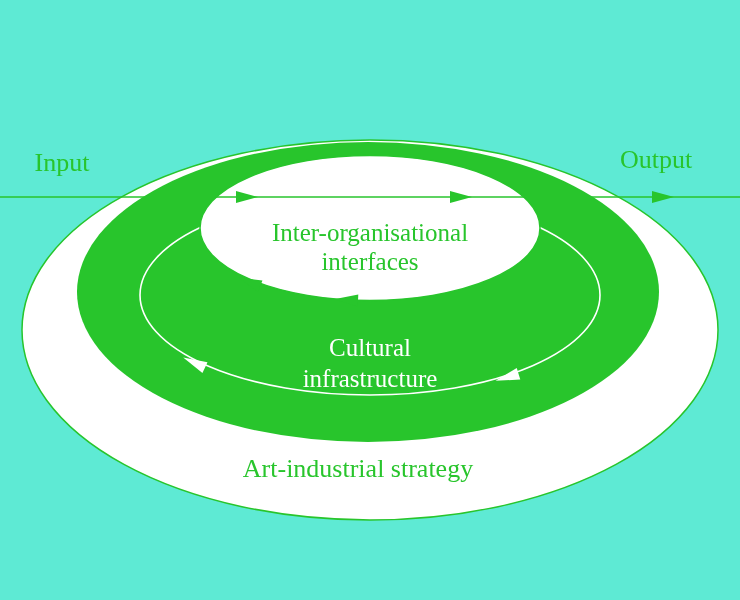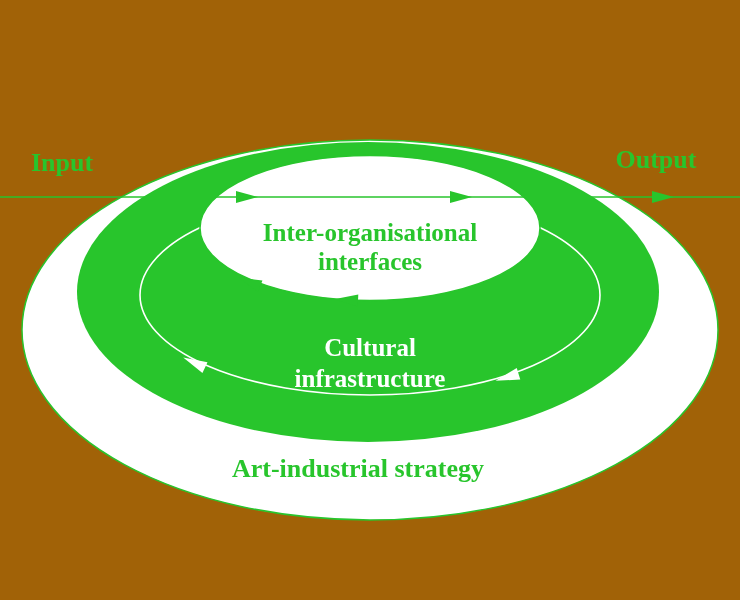--- a/index.html
+++ b/index.html
@@ -1,23 +1,22 @@
 <!DOCTYPE html>
 <html style="--green: #28c52c;"><head>
 <meta charset="utf-8">
 <style>
   :root { --green: #28c52c; }
   html, body { margin: 0; padding: 0; background: #ffffff; }
   .stage {
     width: 740px;
     height: 600px;
     position: relative;
-    background: #a16207;
+    background: #5eead4;
     overflow: hidden;
-    font-weight: bold;
   }
   svg { display: block; }
   .t {
     font-family: "Liberation Serif", serif;
   }
   text.green { fill: var(--green); }
   text.white { fill: #ffffff; }
   .green-fill { fill: var(--green); }
   .white-fill { fill: #ffffff; }
   .green-stroke { stroke: var(--green); }

